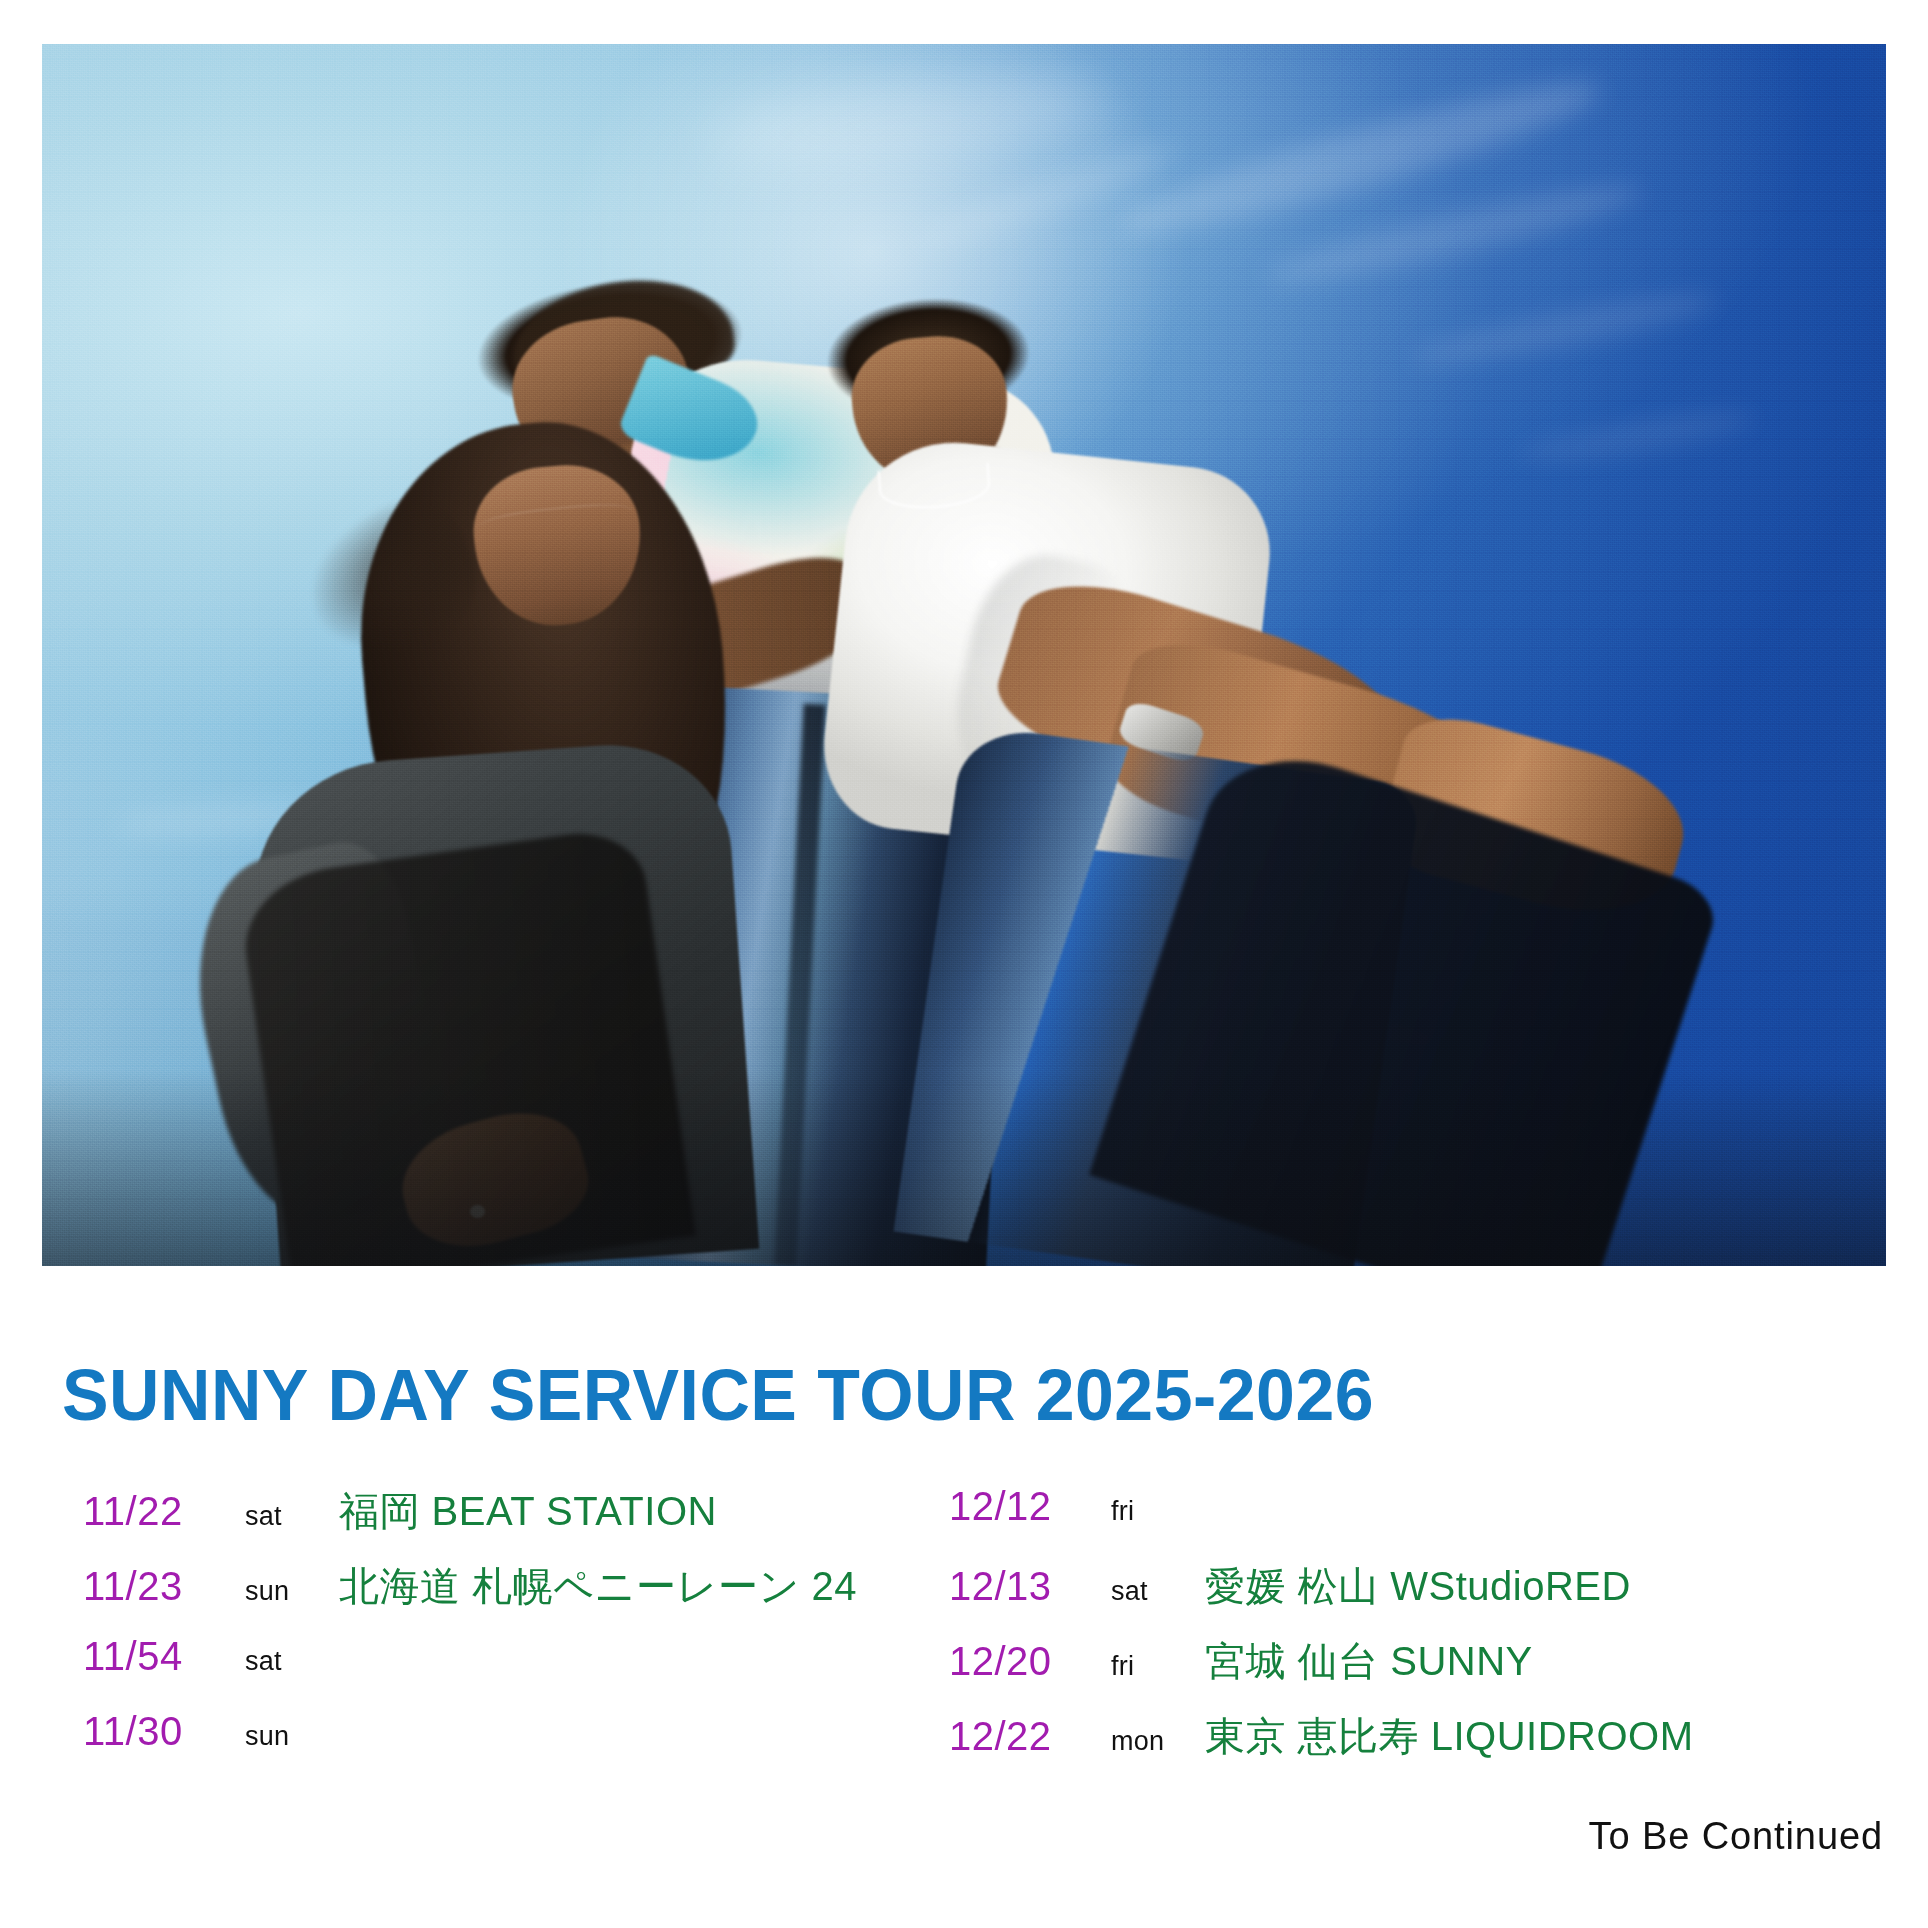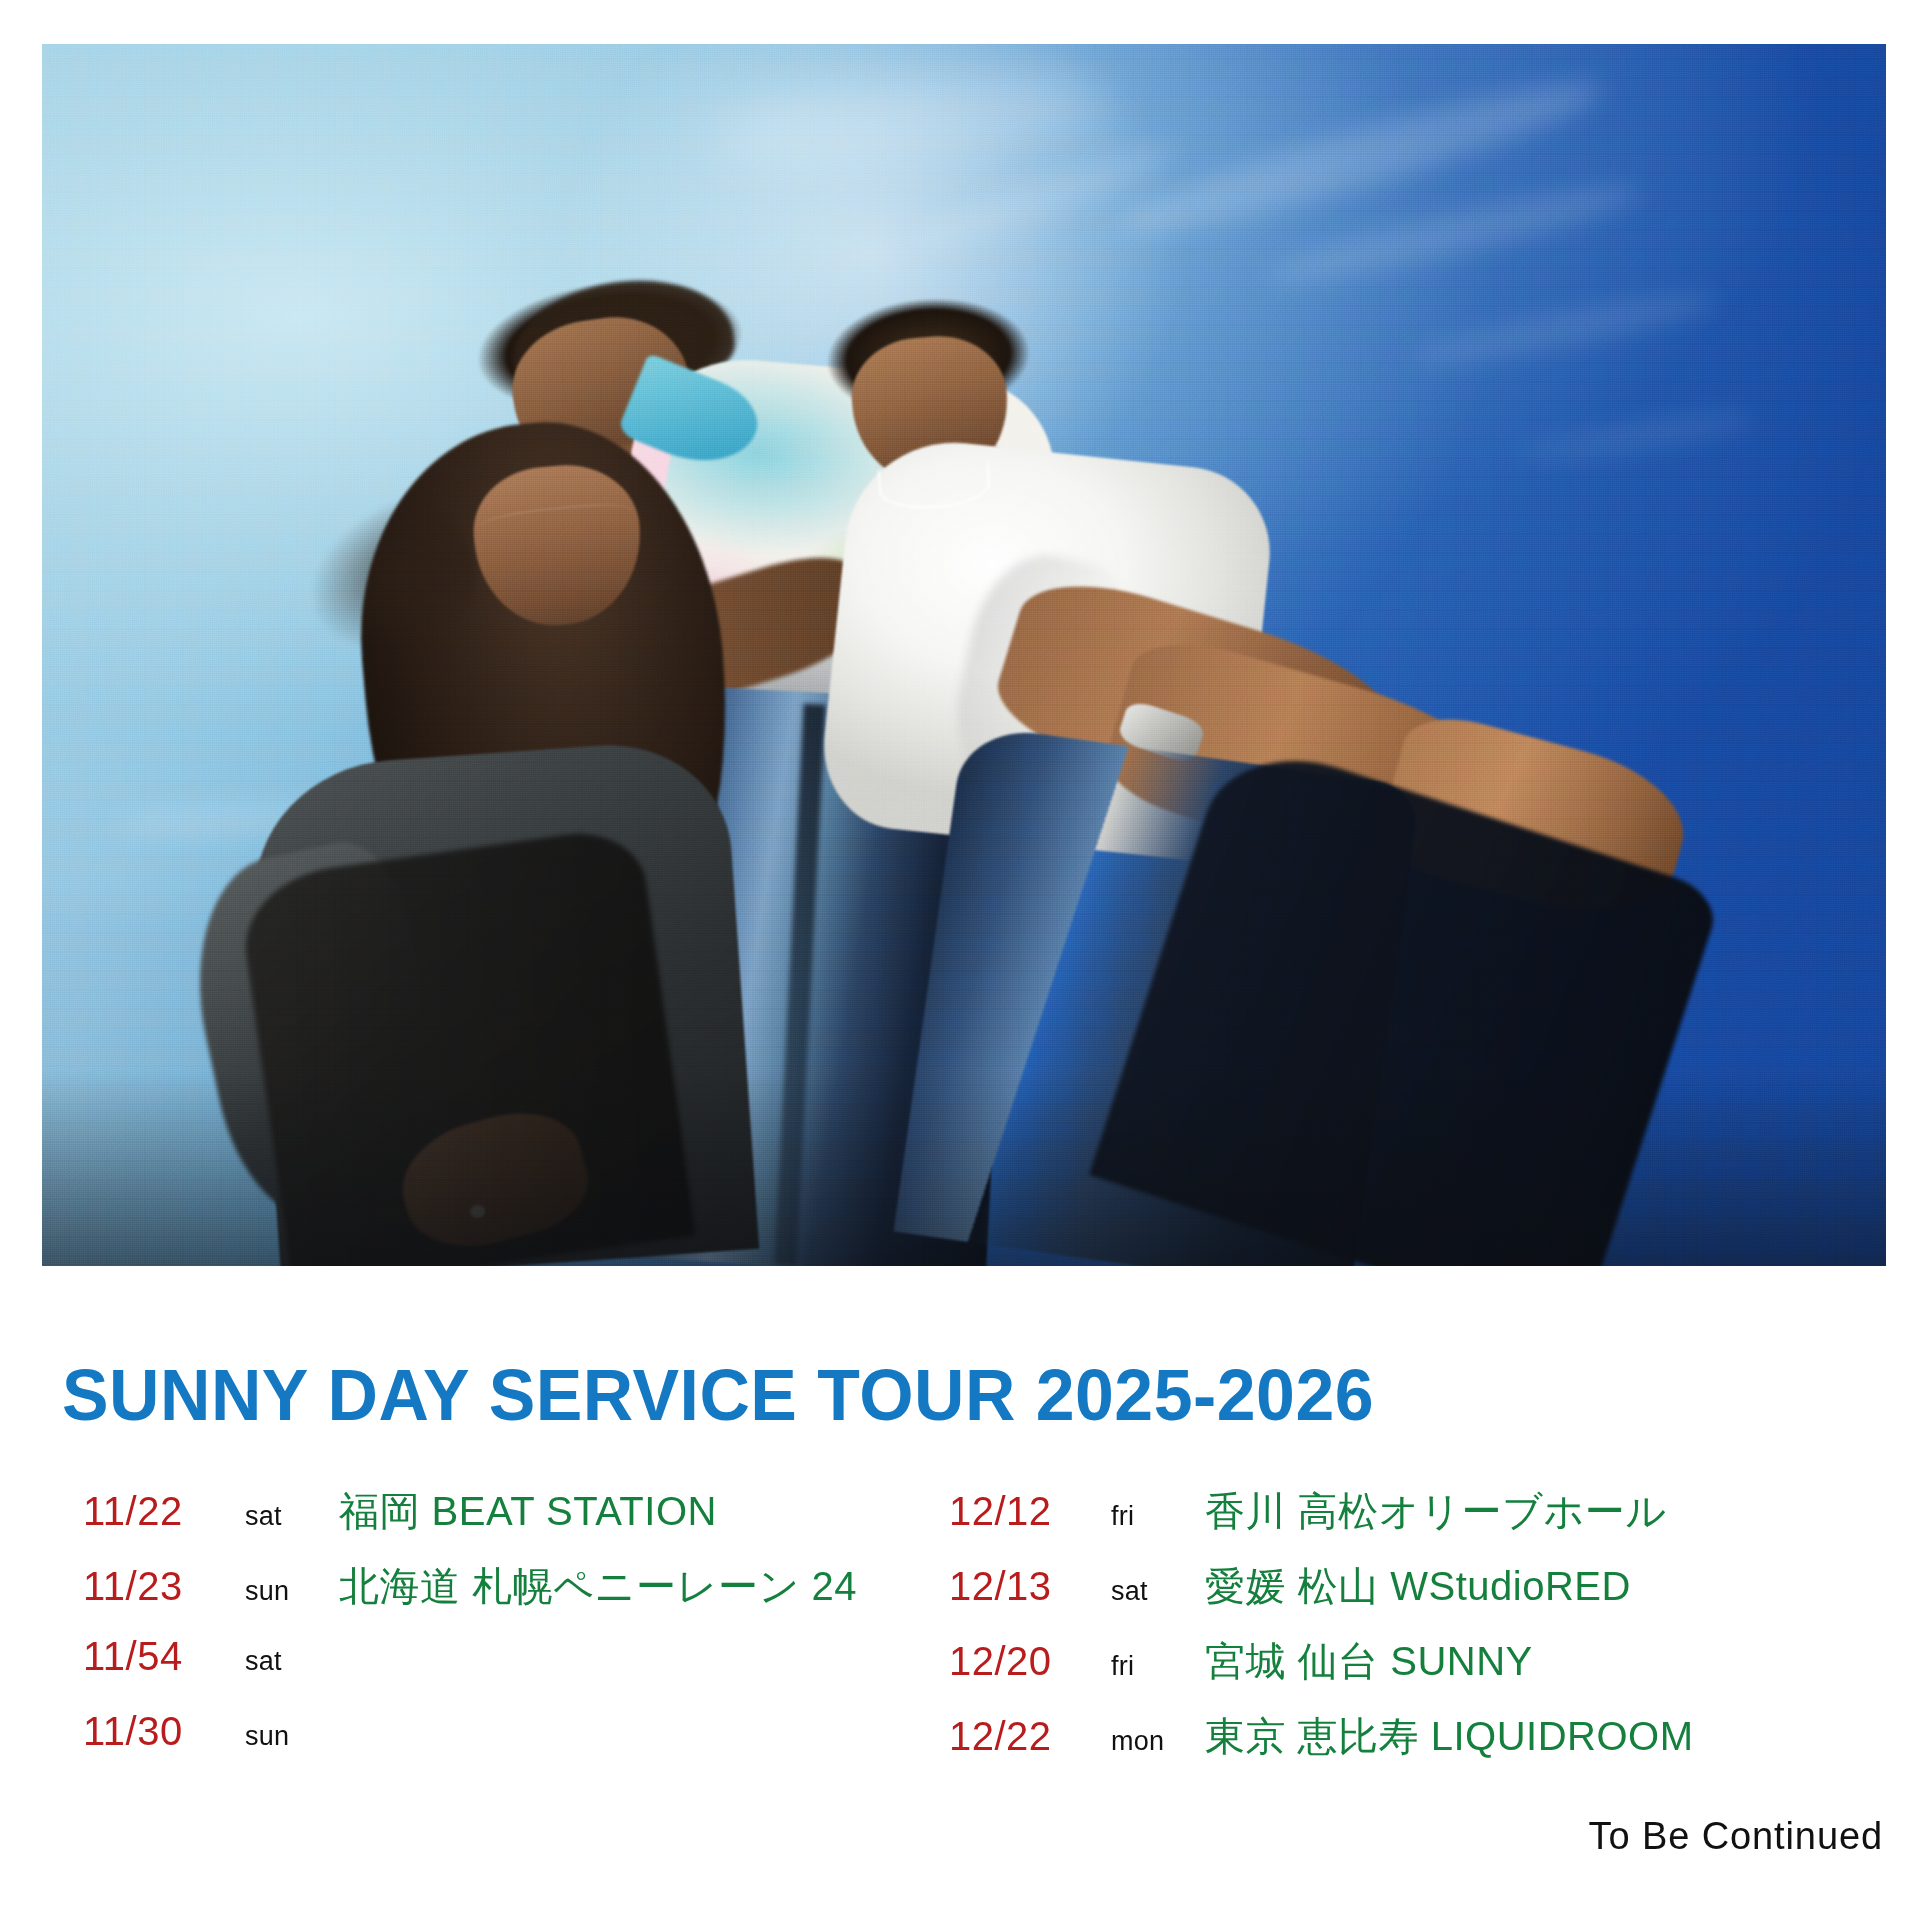--- a/index.html
+++ b/index.html
@@ -310,21 +310,21 @@
   .col-right { left:949px; width:942px; }
 
   .date-row {
     display:flex;
     align-items:baseline;
     height:75px;
     white-space:nowrap;
   }
   .d-date {
     font-size:40px;
-    color:#b91c1c;
+    color:#a21caf;
     letter-spacing:0.5px;
     width:162px;
     flex:0 0 162px;
     font-family:"Liberation Sans","DejaVu Sans",sans-serif;
     font-weight:400;
   }
   .d-dow {
     font-size:27px;
     color:#111111;
     width:94px;
@@ -432,21 +432,20 @@
       <div class="date-row">
         <span class="d-date">11/30</span>
         <span class="d-dow">sun</span>
       </div>
     </div>
 
     <div class="col col-right">
       <div class="date-row">
         <span class="d-date">12/12</span>
         <span class="d-dow">fri</span>
-        <span class="d-venue">香川 高松オリーブホール</span>
       </div>
       <div class="date-row">
         <span class="d-date">12/13</span>
         <span class="d-dow">sat</span>
         <span class="d-venue">愛媛 松山 WStudioRED</span>
       </div>
       <div class="date-row">
         <span class="d-date">12/20</span>
         <span class="d-dow">fri</span>
         <span class="d-venue">宮城 仙台 SUNNY</span>

